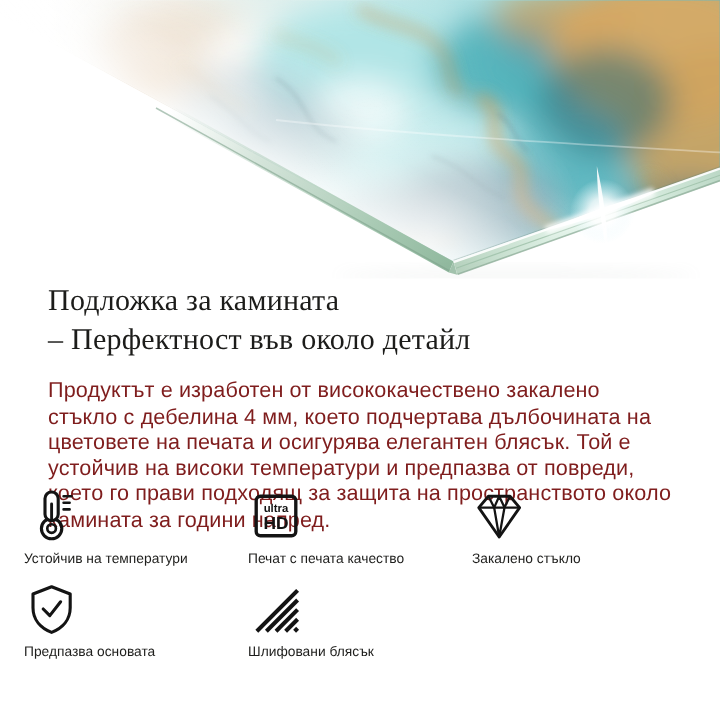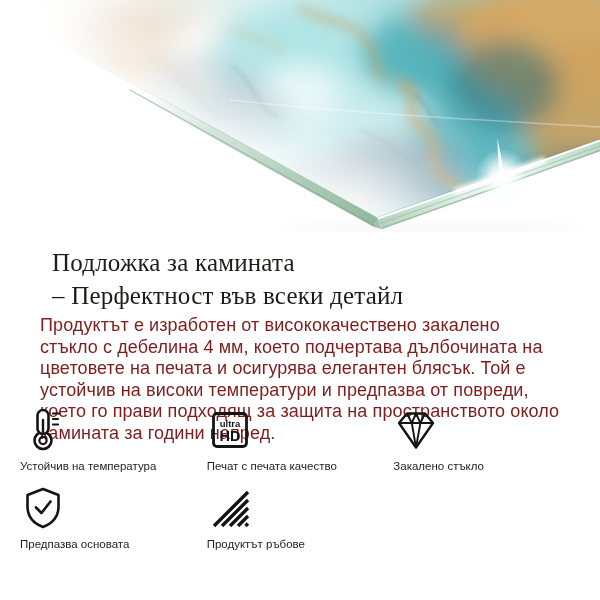--- a/index.html
+++ b/index.html
@@ -2,21 +2,21 @@
 <html><head>
 <meta charset="utf-8">
 <style>
   html,body{margin:0;padding:0;background:#ffffff;}
   .page{
     position:relative;width:600px;height:600px;background:#ffffff;overflow:hidden;
     font-family:"Liberation Sans",sans-serif;
   }
   .hero{position:absolute;top:0;left:0;width:600px;height:232px;}
   .heading{
-    position:absolute;left:40px;top:234px;width:540px;margin:12px;
+    position:absolute;left:40px;top:234px;width:540px;margin:0;
     font-family:"Liberation Serif",serif;font-weight:400;
     font-size:25px;line-height:33px;color:#1c1c1a;letter-spacing:.2px;
   }
   .heading span{display:block;}
   .desc{
     position:absolute;left:40px;top:315px;width:522px;margin:0;
     font-size:18px;line-height:21.6px;color:#7f1d1d;letter-spacing:.1px;
   }
   .features{
     position:absolute;left:20px;top:404px;width:560px;
@@ -148,38 +148,38 @@
       </g>
       <g transform="rotate(83)">
         <path d="M-38,0 C-14,-2.6 14,-2.6 38,0 C14,2.6 -14,2.6 -38,0 Z" fill="#ffffff" opacity="0.9"></path>
       </g>
       <circle r="2.6" fill="#ffffff"></circle>
     </g>
   </svg>
 
   <h1 class="heading">
     <span>Подложка за камината</span>
-    <span>– Перфектност във всеки детайл</span>
+    <span>– Перфектност във около детайл</span>
   </h1>
 
   <p class="desc">Продуктът е изработен от висококачествено закалено стъкло с дебелина 4 мм, което подчертава дълбочината на цветовете на печата и осигурява елегантен блясък. Той е устойчив на високи температури и предпазва от повреди, което го прави подходящ за защита на пространството около камината за години напред.</p>
 
   <div class="features">
 
     <div class="feature">
       <span class="icon-box">
         <svg width="46" height="46" viewBox="0 0 46 46" fill="none">
           <circle cx="23" cy="33.5" r="8.5" stroke="#141414" stroke-width="2.6"></circle>
           <rect x="17.5" y="3" width="11" height="24" rx="5.5" fill="#ffffff" stroke="#141414" stroke-width="2.6"></rect>
           <circle cx="23" cy="33.5" r="3.6" stroke="#141414" stroke-width="2.2"></circle>
           <path d="M23,13 L23,25.5" stroke="#141414" stroke-width="2.4" stroke-linecap="round"></path>
           <path d="M33,6.5 H39.5 M33,12 H38 M33,17.5 H38" stroke="#141414" stroke-width="2.2" stroke-linecap="round"></path>
         </svg>
       </span>
-      <span class="feature-label">Устойчив на температура</span>
+      <span class="feature-label">Устойчив на температури</span>
     </div>
 
     <div class="feature">
       <span class="icon-box">
         <svg width="46" height="46" viewBox="0 0 46 46" fill="none">
           <rect x="6.5" y="6.5" width="33" height="33" rx="3.5" stroke="#141414" stroke-width="2.8"></rect>
           <text x="23" y="20" text-anchor="middle" font-family="Liberation Sans, sans-serif" font-size="9.5" font-weight="600" fill="#141414">ultra</text>
           <text x="23" y="34" text-anchor="middle" font-family="Liberation Sans, sans-serif" font-size="14.5" font-weight="bold" fill="#141414">HD</text>
         </svg>
       </span>
@@ -210,18 +210,18 @@
     <div class="feature">
       <span class="icon-box">
         <svg width="46" height="46" viewBox="0 0 46 46" fill="none">
           <path d="M7,41 L41,7" stroke="#141414" stroke-width="3.4"></path>
           <path d="M15,41 L41,15" stroke="#141414" stroke-width="3.4"></path>
           <path d="M23,41 L41,23" stroke="#141414" stroke-width="3.4"></path>
           <path d="M31,41 L41,31" stroke="#141414" stroke-width="3.4"></path>
           <path d="M38.5,41 L41,38.5" stroke="#141414" stroke-width="3.4"></path>
         </svg>
       </span>
-      <span class="feature-label">Продуктът ръбове</span>
+      <span class="feature-label">Шлифовани блясък</span>
     </div>
 
 
   </div>
 </div>
 
 </body></html>

